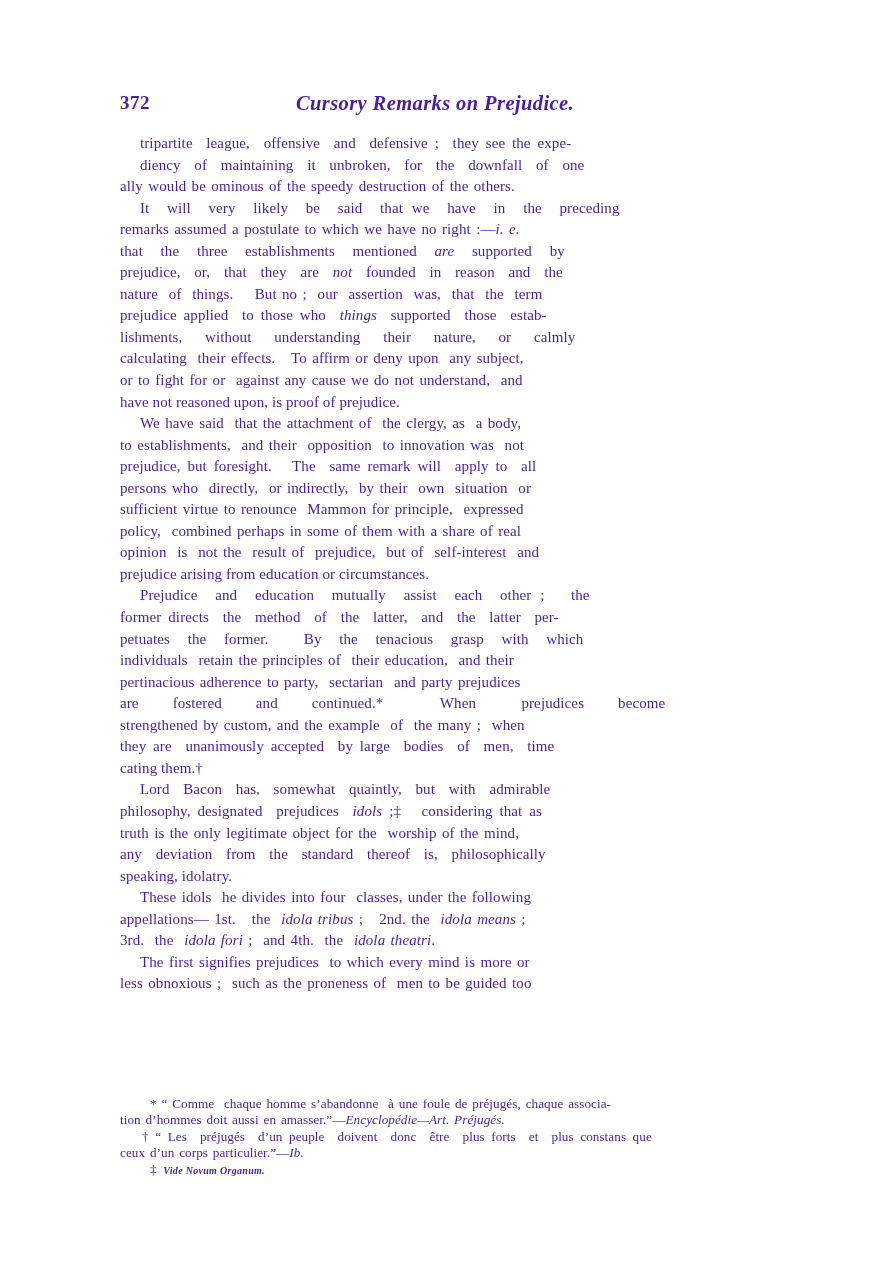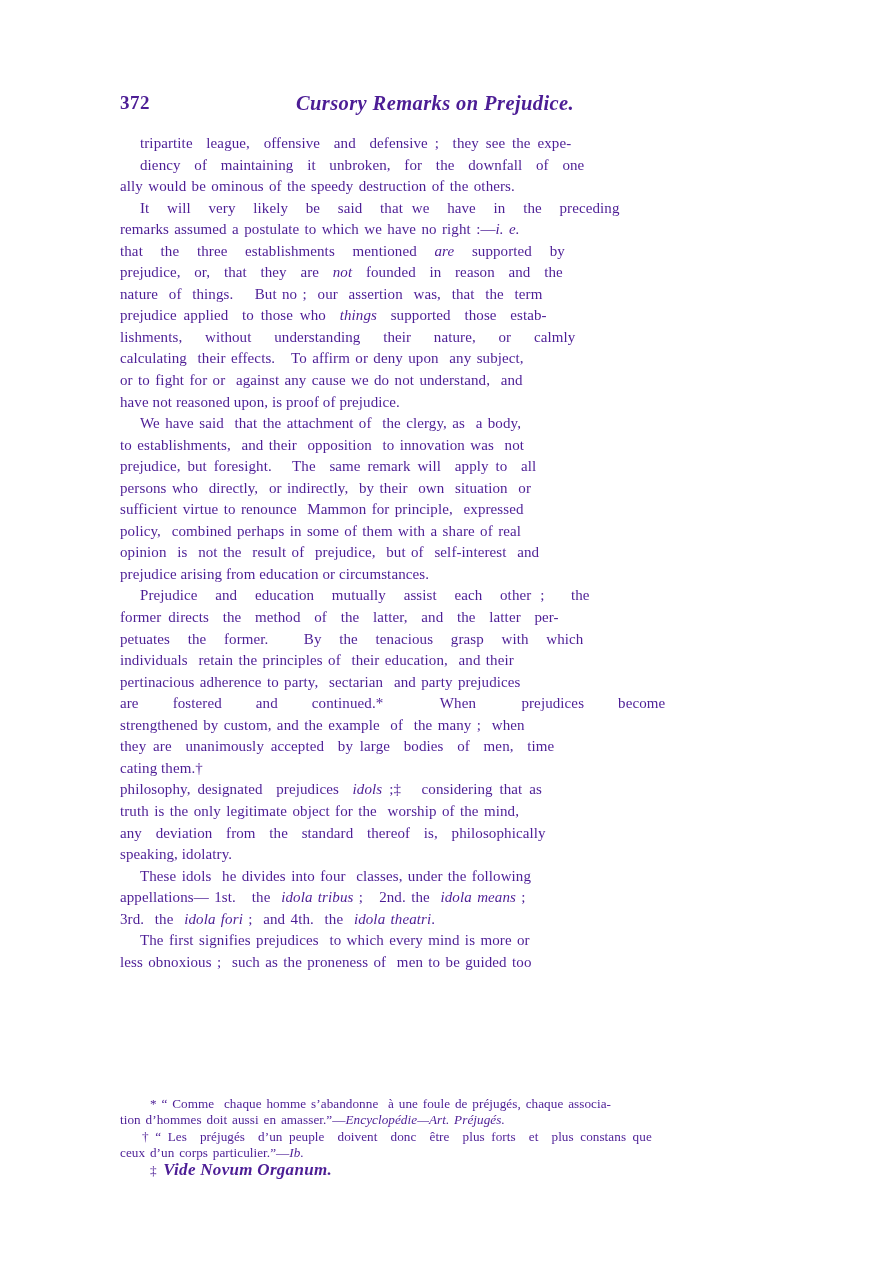--- a/index.html
+++ b/index.html
@@ -135,20 +135,21 @@
       <span class="ln w3">petuates  the  former.    By  the  tenacious  grasp  with  which</span>
       <span class="ln w1">individuals  retain the principles of  their education,  and their</span>
       <span class="ln w1">pertinacious adherence to party,  sectarian  and party prejudices</span>
       <span class="ln w4">are   fostered   and   continued.*     When    prejudices   become</span>
       <span class="ln w1">strengthened by custom, and the example  of  the many ;  when</span>
       <span class="ln w2">they are  unanimously accepted  by large  bodies  of  men,  time</span>
       <span class="ln">cating them.†</span>
     </p>
 
     <p class="para">
+      <span class="ln w2 indent">Lord  Bacon  has,  somewhat  quaintly,  but  with  admirable</span>
       <span class="ln w2"><span>philosophy, designated  prejudices  </span><i>idols</i><span> ;‡   considering that as</span></span>
       <span class="ln w1">truth is the only legitimate object for the  worship of the mind,</span>
       <span class="ln w2">any  deviation  from  the  standard  thereof  is,  philosophically</span>
       <span class="ln">speaking, idolatry.</span>
     </p>
 
     <p class="para">
       <span class="ln w1 indent">These idols  he divides into four  classes, under the following</span>
       <span class="ln w1"><span>appellations— 1st.   the  </span><i>idola tribus</i><span> ;   2nd. the  </span><i>idola means</i><span> ;</span></span>
       <span class="ln w1"><span>3rd.  the  </span><i>idola fori</i><span> ;  and 4th.  the  </span><i>idola theatri</i><span>.</span></span>
@@ -167,18 +168,18 @@
       <span class="fn-ln wa fn-indent2"><span>*</span> <span>“ Comme  chaque homme s’abandonne  à une foule de préjugés, chaque associa-</span></span>
       <span class="fn-ln wa"><span>tion d’hommes doit aussi en amasser.”—</span><i>Encyclopédie</i><i>—</i><i>Art. Préjugés.</i></span>
     </div>
 
     <div>
       <span class="fn-ln wb fn-indent"><span>†</span> <span>“ Les  préjugés  d’un peuple  doivent  donc  être  plus forts  et  plus constans que</span></span>
       <span class="fn-ln wa"><span>ceux d’un corps particulier.”—</span><i>Ib.</i></span>
     </div>
 
     <div>
-      <span class="fn-ln fn-indent2"><span>‡</span>  <i style="font-size:17px;font-weight:bold;letter-spacing:0.3px;">Vide Novum Organum.</i></span>
+      <span class="fn-ln fn-indent2"><span>‡</span>  <i style="font-size:10px;font-weight:bold;letter-spacing:0.3px;">Vide Novum Organum.</i></span>
     </div>
 
   </div>
 
 </div>
 
 </body></html>

